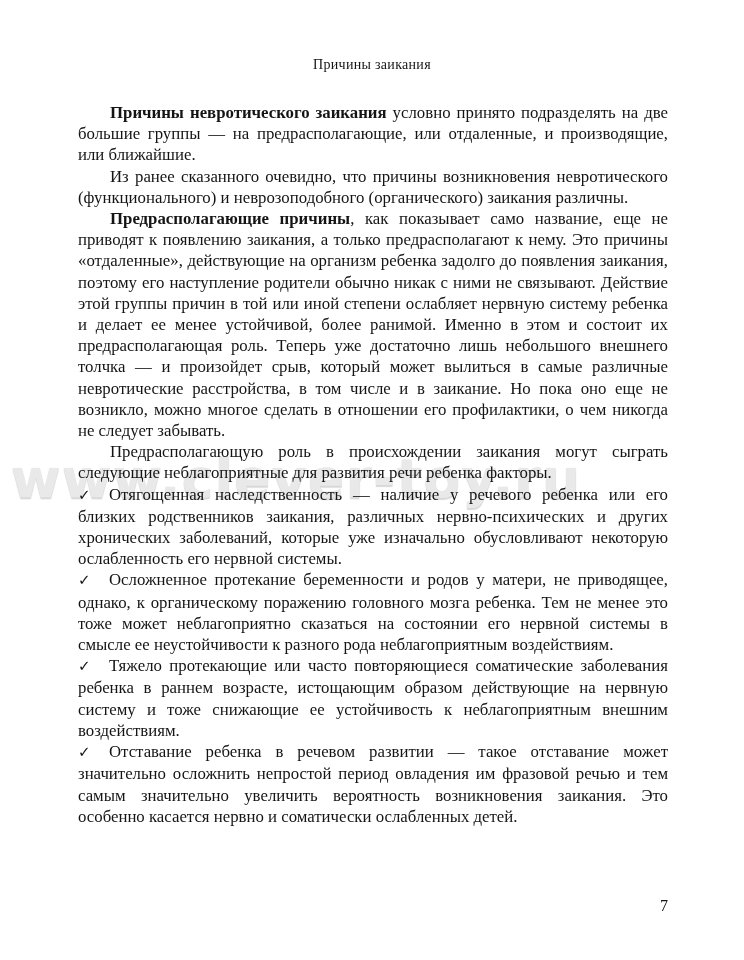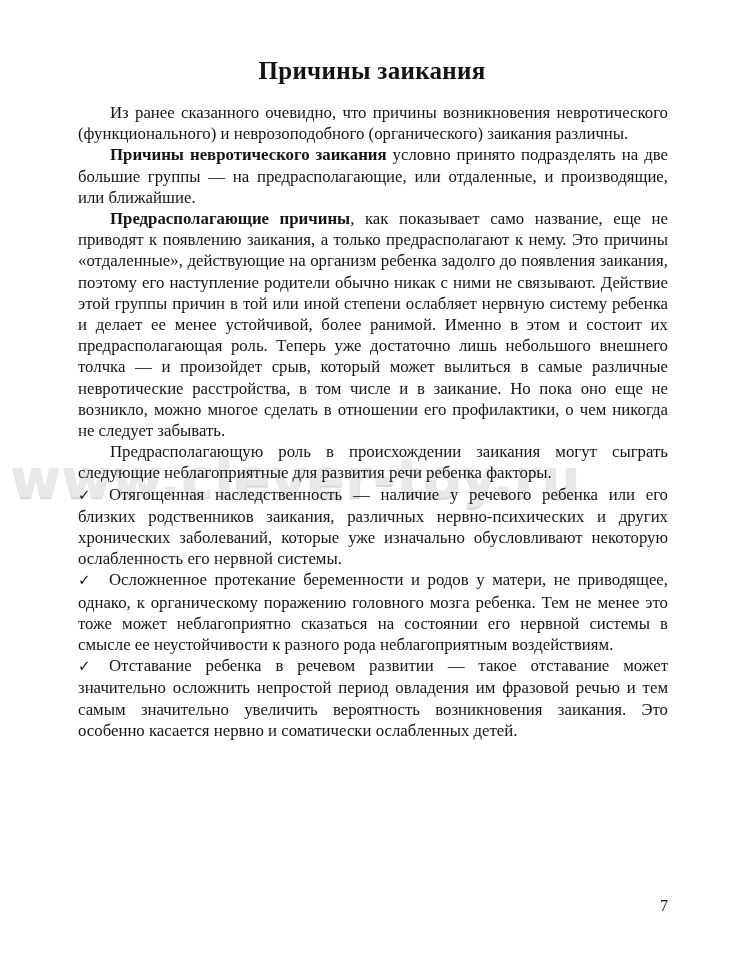--- a/index.html
+++ b/index.html
@@ -16,22 +16,22 @@
     color: #141414;
     overflow: hidden;
   }
   .title {
     position: absolute;
     top: 57px;
     left: 0;
     right: 0;
     margin: 0;
     text-align: center;
-    font-size: 25px;
-    font-weight: bold;
+    font-size: 14px;
+    font-weight: normal;
     letter-spacing: 0.3px;
   }
   .watermark {
     position: absolute;
     top: 447px;
     left: 0;
     width: 592px;
     text-align: center;
     font-family: "DejaVu Sans", sans-serif;
     font-weight: bold;
@@ -83,22 +83,23 @@
     z-index: 1;
   }
 </style>
 </head>
 <body>
 
 <div class="page">
   <div class="watermark">www.clever-toy.ru</div>
   <h1 class="title">Причины заикания</h1>
   <div class="body-text" id="paragraphs">
+      <p class="para indent"><span class="seg-bold">Причины невротического заикания</span><span class="seg-normal"> условно принято подразделять на две большие группы — на предрасполагающие, или отдаленные, и производящие, или ближайшие.</span></p>
       <p class="para indent"><span class="seg-normal">Из ранее сказанного очевидно, что причины возникновения невротического (функционального) и неврозоподобного (органического) заикания различны.</span></p>
-      <p class="para indent"><span class="seg-bold">Причины невротического заикания</span><span class="seg-normal"> условно принято подразделять на две большие группы — на предрасполагающие, или отдаленные, и производящие, или ближайшие.</span></p>
       <p class="para indent"><span class="seg-bolditalic">Предрасполагающие причины</span><span class="seg-normal">, как показывает само название, еще не приводят к появлению заикания, а только предрасполагают к нему. Это причины «отдаленные», действующие на организм ребенка задолго до появления заикания, поэтому его наступление родители обычно никак с ними не связывают. Действие этой группы причин в той или иной степени ослабляет нервную систему ребенка и делает ее менее устойчивой, более ранимой. Именно в этом и состоит их предрасполагающая роль. Теперь уже достаточно лишь небольшого внешнего толчка — и произойдет срыв, который может вылиться в самые различные невротические расстройства, в том числе и в заикание. Но пока оно еще не возникло, можно многое сделать в отношении его профилактики, о чем никогда не следует забывать.</span></p>
       <p class="para indent"><span class="seg-normal">Предрасполагающую роль в происхождении заикания могут сыграть следующие неблагоприятные для развития речи ребенка факторы.</span></p>
       <p class="para bullet"><span class="check">✓</span><span class="seg-normal">Отягощенная наследственность — наличие у речевого ребенка или его близких родственников заикания, различных нервно-психических и других хронических заболеваний, которые уже изначально обусловливают некоторую ослабленность его нервной системы.</span></p>
       <p class="para bullet"><span class="check">✓</span><span class="seg-normal">Осложненное протекание беременности и родов у матери, не приводящее, однако, к органическому поражению головного мозга ребенка. Тем не менее это тоже может неблагоприятно сказаться на состоянии его нервной системы в смысле ее неустойчивости к разного рода неблагоприятным воздействиям.</span></p>
+      <p class="para bullet"><span class="check">✓</span><span class="seg-normal">Тяжело протекающие или часто повторяющиеся соматические заболевания ребенка в раннем возрасте, истощающим образом действующие на нервную систему и тоже снижающие ее устойчивость к неблагоприятным внешним воздействиям.</span></p>
       <p class="para bullet"><span class="check">✓</span><span class="seg-normal">Отставание ребенка в речевом развитии — такое отставание может значительно осложнить непростой период овладения им фразовой речью и тем самым значительно увеличить вероятность возникновения заикания. Это особенно касается нервно и соматически ослабленных детей.</span></p>
     </div>
   <div class="page-number">7</div>
 </div>
 
 </body></html>

